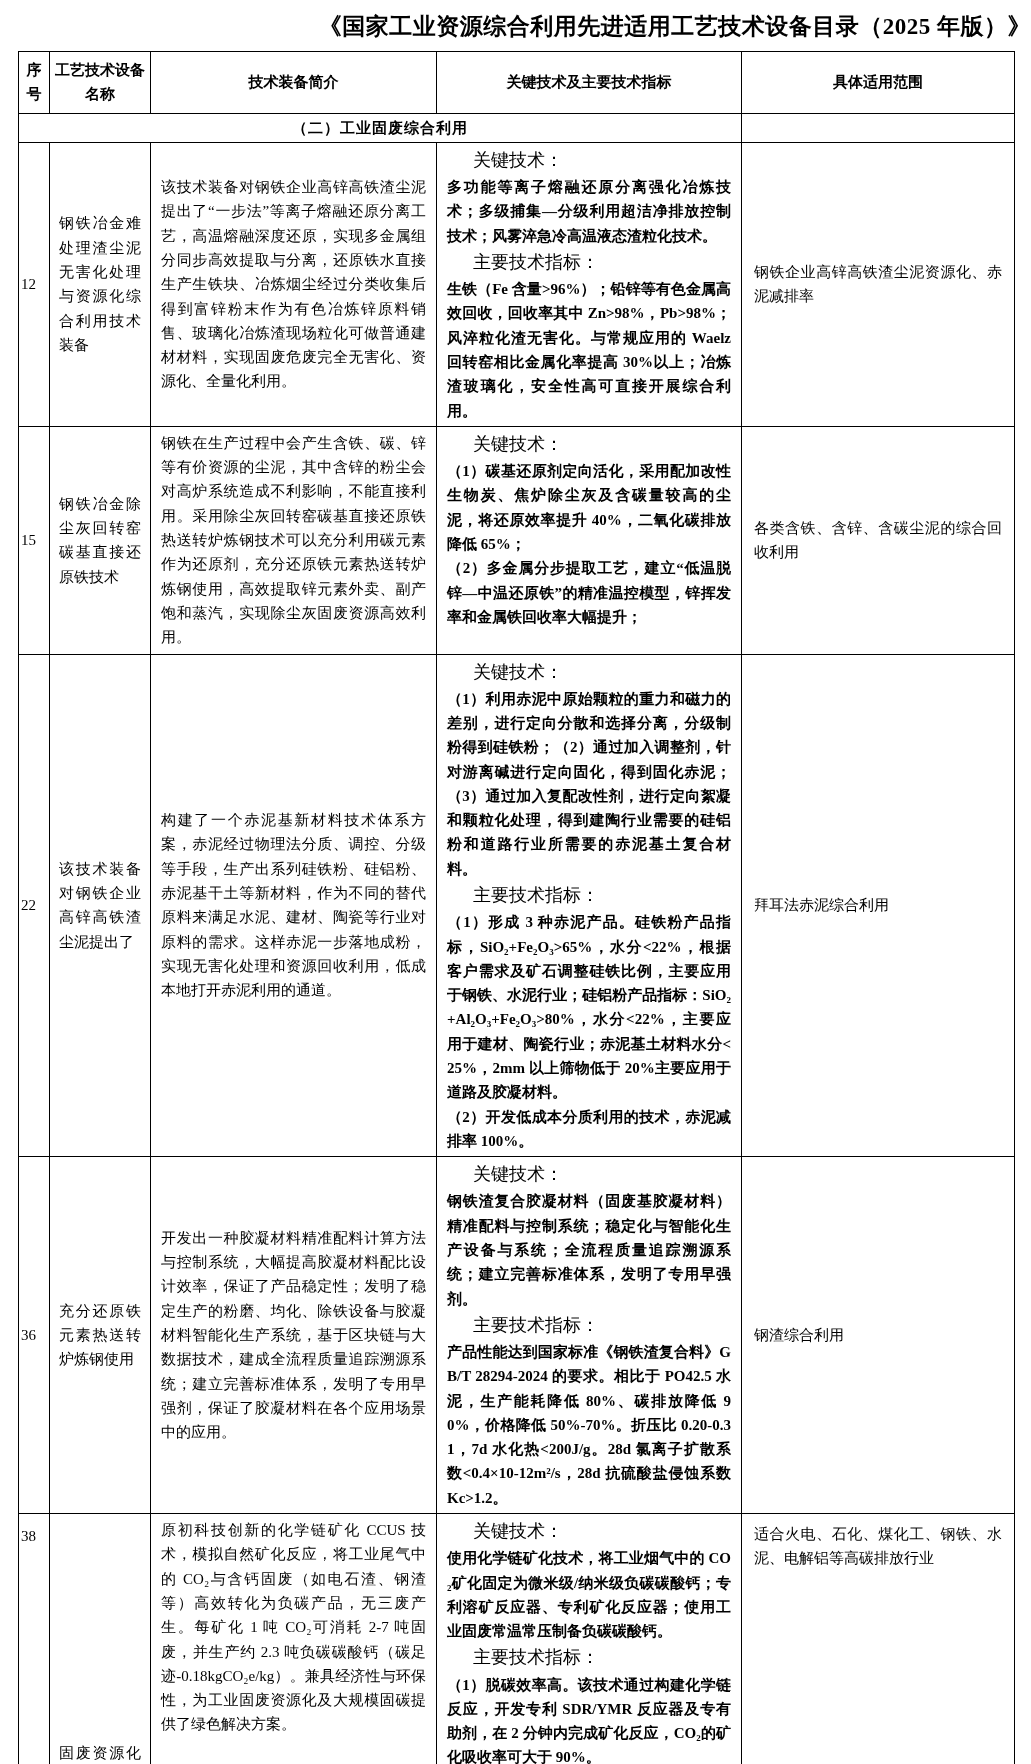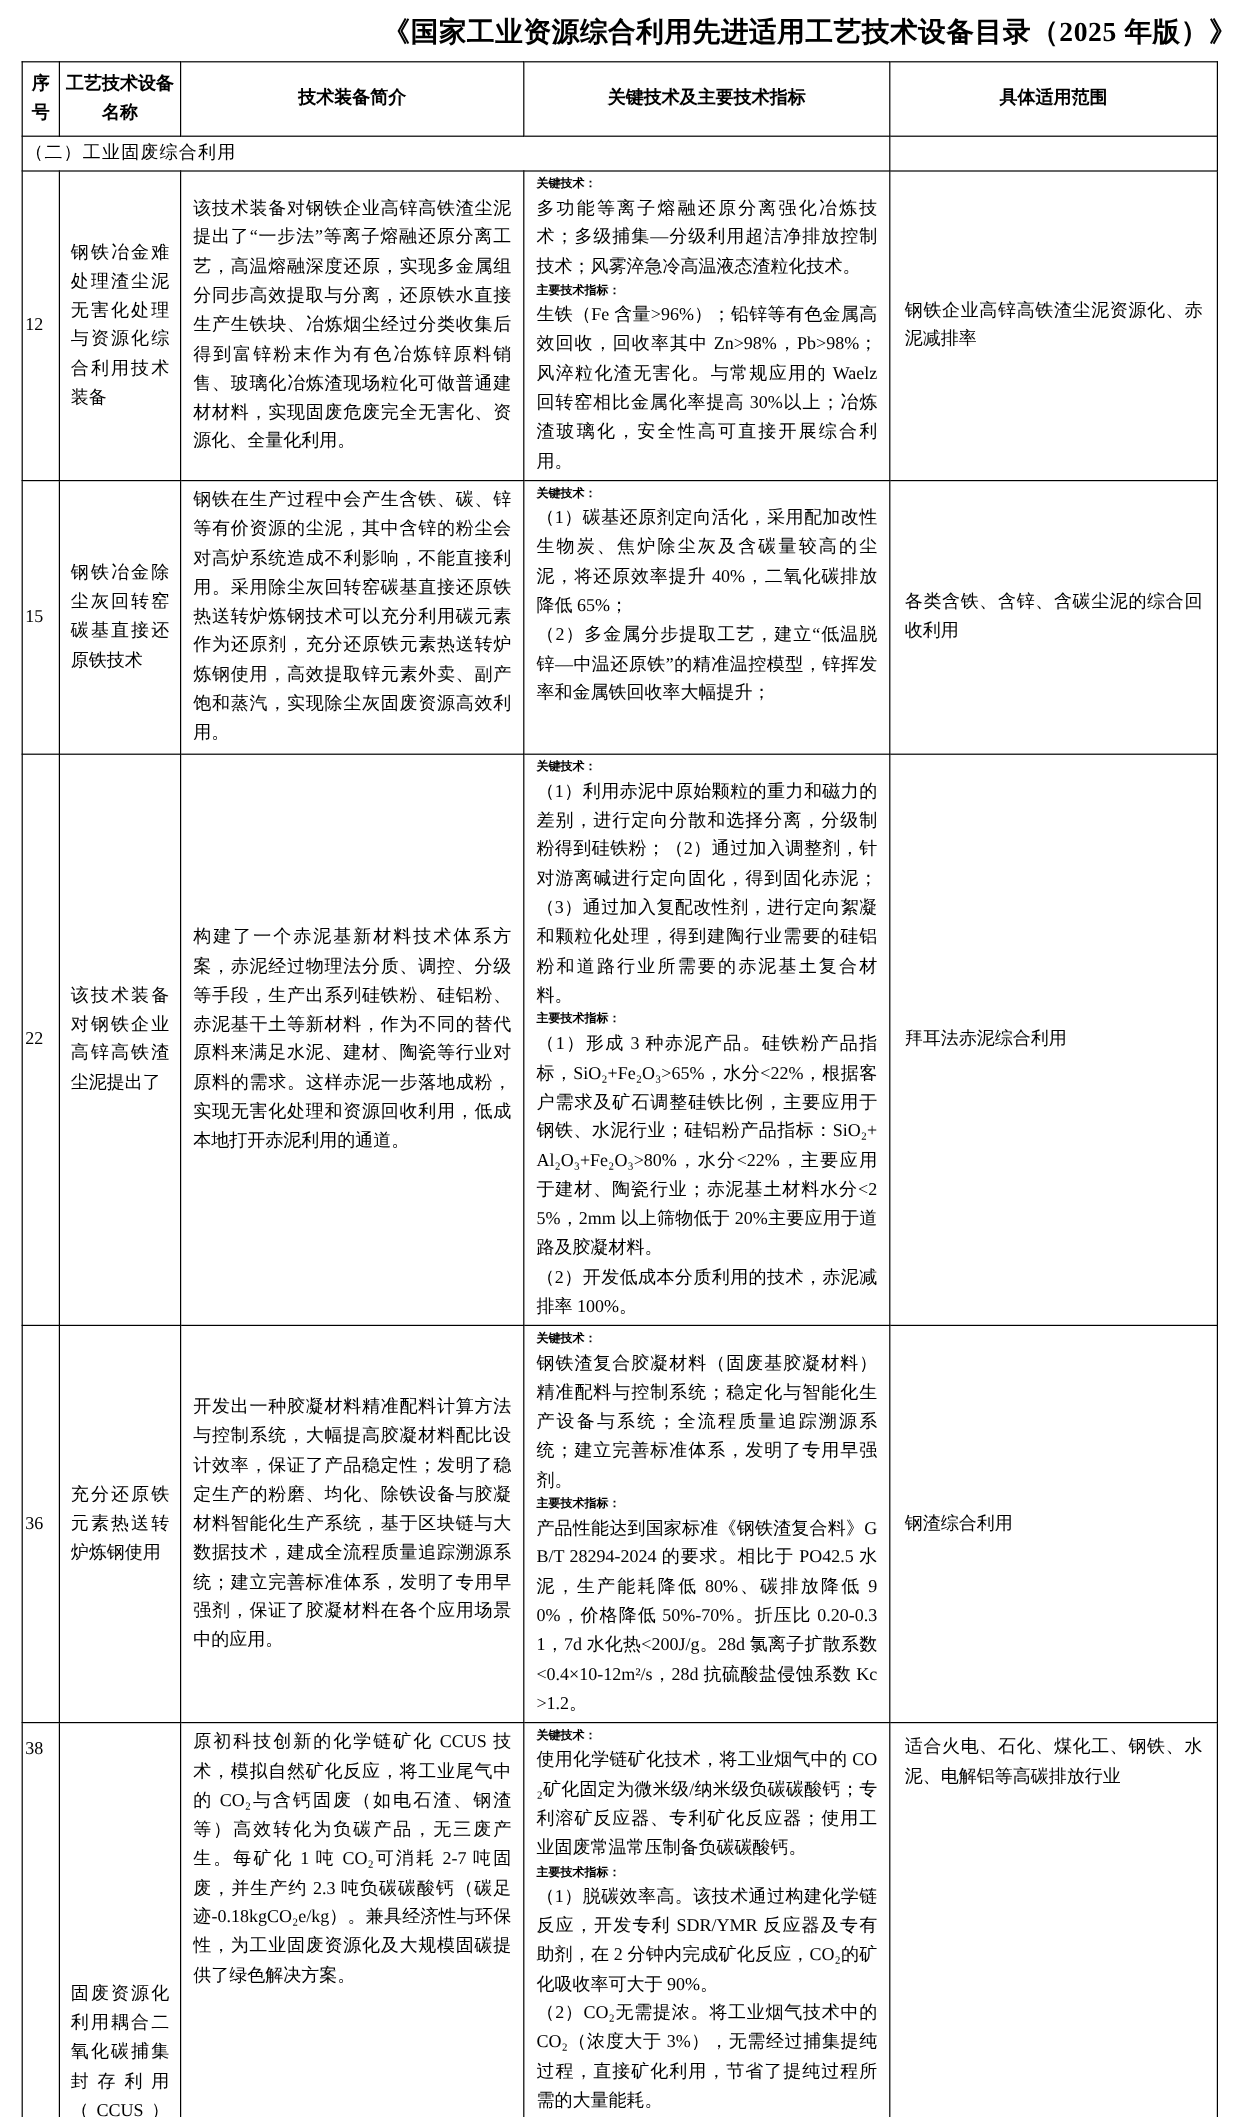--- a/index.html
+++ b/index.html
@@ -64,35 +64,38 @@
     text-justify:inter-ideograph;
     padding:3px 10px;
   }
   td.scope-cell{
     vertical-align:middle;
     text-align:justify;
     text-justify:inter-ideograph;
     padding:4px 12px;
   }
   td.section-cell{
-    font-weight:normal;
+    font-weight:bold;
     font-size:16px;
-    padding:2px 2px;
+    padding:2px 20px;
     vertical-align:middle;
     letter-spacing:1px;
+    text-align:center;
   }
   .klabel{
     display:block;
-    font-weight:bold;
+    font-weight:normal;
     font-family:"Liberation Sans","DejaVu Sans",sans-serif;
-    font-size:10px;
+    font-size:18px;
+    margin-left:26px;
   }
   .ktext{
     display:block;
     white-space:pre-line;
+    font-weight:bold;
   }
 </style>
 </head>
 <body>
 
 <div class="page">
 
   <div class="doc-title">《国家工业资源综合利用先进适用工艺技术设备目录（2025 年版）》</div>
 
   <table class="catalog">

